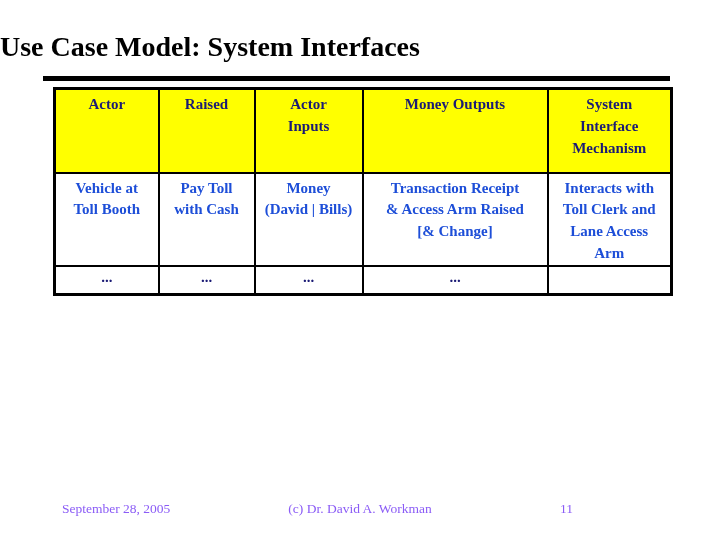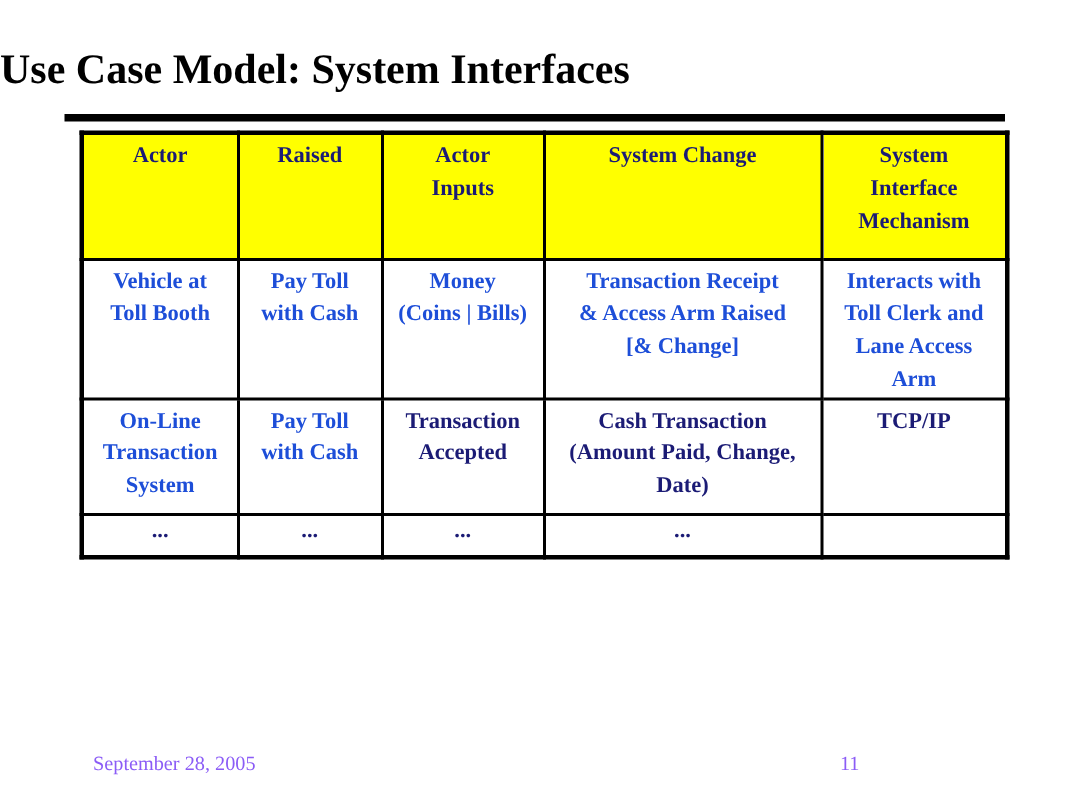--- a/index.html
+++ b/index.html
@@ -96,61 +96,49 @@
         <col class="col-w3">
         <col class="col-w4">
         <col class="col-w5">
     </colgroup>
     <thead>
       <tr>
         <th>Actor</th>
         <th>Raised</th>
         <th>Actor
 Inputs</th>
-        <th>System Change</th>
+        <th>Money Outputs</th>
         <th>System
 Interface
 Mechanism</th>
       </tr>
     </thead>
     <tbody>
       <tr class="r1">
         <td class="c-red">Vehicle at
 Toll Booth</td>
         <td class="c-red">Pay Toll
 with Cash</td>
         <td class="c-red">Money
-(Coins | Bills)</td>
+(David | Bills)</td>
         <td class="c-red">Transaction Receipt
 &amp; Access Arm Raised
 [&amp; Change]</td>
         <td class="c-red">Interacts with
 Toll Clerk and
 Lane Access
 Arm</td>
-      </tr>
-      <tr class="r2">
-        <td class="c-red">On-Line
-Transaction
-System</td>
-        <td class="c-red">Pay Toll
-with Cash</td>
-        <td class="c-navy">Transaction
-Accepted</td>
-        <td class="c-navy">Cash Transaction
-(Amount Paid, Change,
-Date)</td>
-        <td class="c-navy">TCP/IP</td>
       </tr>
       <tr class="r3">
         <td class="c-navy">...</td>
         <td class="c-navy">...</td>
         <td class="c-navy">...</td>
         <td class="c-navy">...</td>
         <td class="c-navy"></td>
       </tr>
     </tbody>
   </table>
 
   <span class="footer-item footer-date">September 28, 2005</span>
+  <span class="footer-item footer-credit">(c) Dr. David A. Workman</span>
   <span class="footer-item footer-page">11</span>
 
 </div>
 
 </body></html>

